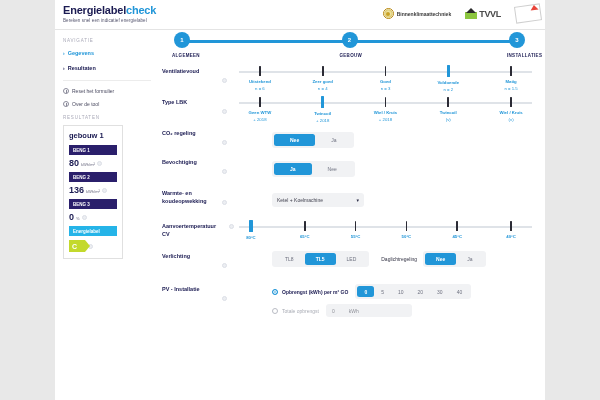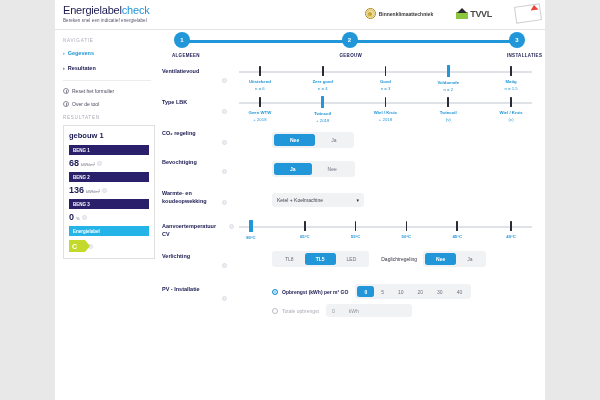--- a/index.html
+++ b/index.html
@@ -13,25 +13,25 @@
   .sheet {
     position: absolute; left: 55px; top: 0; width: 490px; height: 400px;
     background: #ffffff;
   }
 
   
   .header {
     position: relative; height: 30px; border-bottom: 1px solid #e4e4e4;
     padding: 4px 0 0 8px;
   }
-  .brand { font-size: 11px; font-weight: normal; color: #1b1b52; letter-spacing: -0.2px; }
+  .brand { font-size: 11px; font-weight: bold; color: #1b1b52; letter-spacing: -0.2px; }
   .brand .accent { color: #2196d8; }
   .tagline { font-size: 4.5px; color: #55556e; margin-top: 2px; letter-spacing: 0.1px; }
 
-  .logos { position: absolute; right: 4px; top: 5px; display: flex; gap: 23px; }
+  .logos { position: absolute; right: 4px; top: 5px; display: flex; gap: 14px; }
   .logo-bkt { display: flex; align-items: center; gap: 3px; }
   .bkt-mark {
     width: 11px; height: 11px; border-radius: 50%;
     border: 1.2px solid #b8860b;
     background: radial-gradient(circle at 50% 50%, #f7f3e0 0%, #e8d98a 45%, #d9c96a 60%, #ffffff 70%);
     display: flex; align-items: center; justify-content: center;
   }
   .bkt-mark::after { content: ""; width: 4px; height: 4px; border-radius: 50%; background: #c9a227; }
   .bkt-text { font-size: 5px; font-weight: bold; color: #3a3a3a; }
 
@@ -86,21 +86,21 @@
     content: ""; position: absolute; left: 2.2px; top: 1px;
     width: 1px; height: 2.6px; background: #8a8a9a;
   }
 
   .res-head {
     font-size: 4.5px; color: #a9a9b8; letter-spacing: 0.8px;
     margin: 8px 0 5px 0;
   }
 
   .res-card {
-    width: 92px; background: #ffffff; border: 1px solid #e0e0e0;
+    width: 60px; background: #ffffff; border: 1px solid #e0e0e0;
     padding: 5px 5px 6px 5px;
   }
   .res-title { font-size: 7.5px; font-weight: bold; color: #1b1b52; margin-bottom: 5px; }
   .beng-bar {
     background: #2a1f6b; color: #ffffff; font-size: 4.5px; font-weight: bold;
     padding: 2.5px 4px; margin-bottom: 3px;
   }
   .beng-val { display: flex; align-items: baseline; gap: 2px; margin-bottom: 4px; }
   .beng-num { font-size: 9px; font-weight: bold; color: #1b1b52; }
   .beng-unit { font-size: 4px; color: #6a6a80; }
@@ -267,21 +267,21 @@
       <span>Over de tool</span>
     </div>
 
     <div class="res-head">RESULTATEN</div>
 
     <div class="res-card">
       <div class="res-title">gebouw 1</div>
 
       <div class="beng-bar">BENG 1</div>
       <div class="beng-val">
-        <span class="beng-num">68</span>
+        <span class="beng-num">80</span>
         <span class="beng-unit">kWh/m²</span>
         <span class="info-dot"></span>
       </div>
 
       <div class="beng-bar">BENG 2</div>
       <div class="beng-val">
         <span class="beng-num">136</span>
         <span class="beng-unit">kWh/m²</span>
         <span class="info-dot"></span>
       </div>

